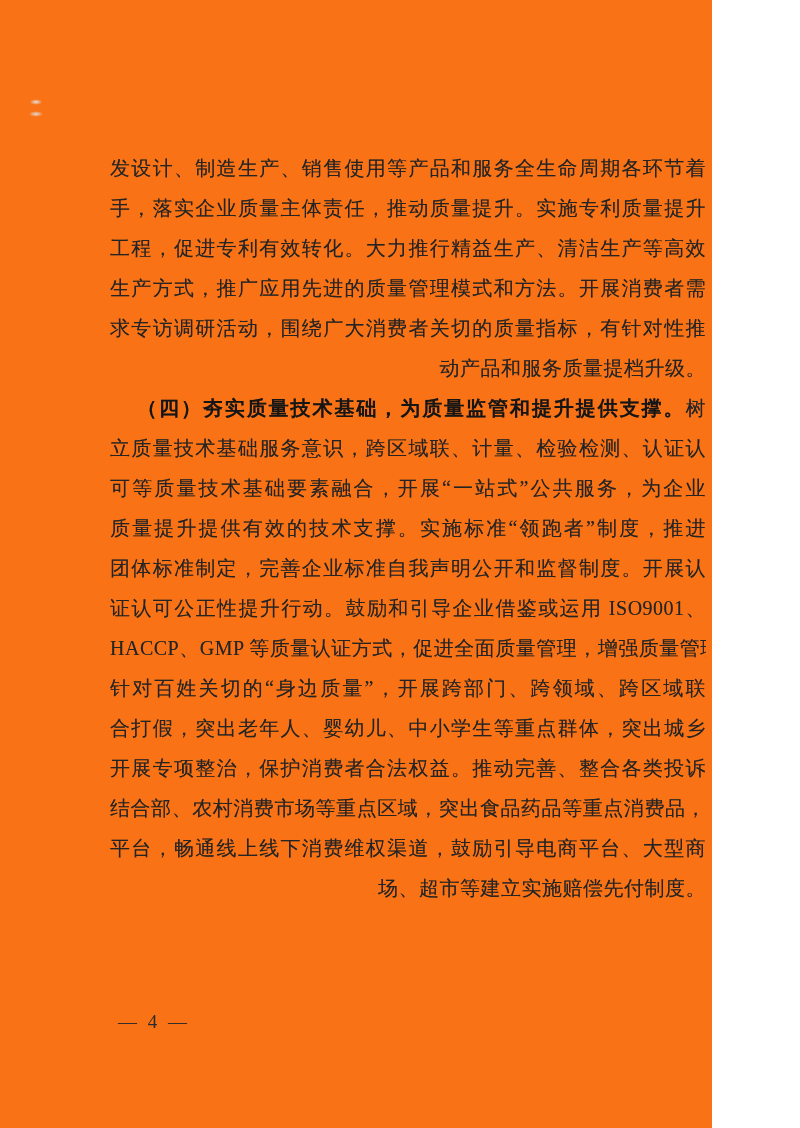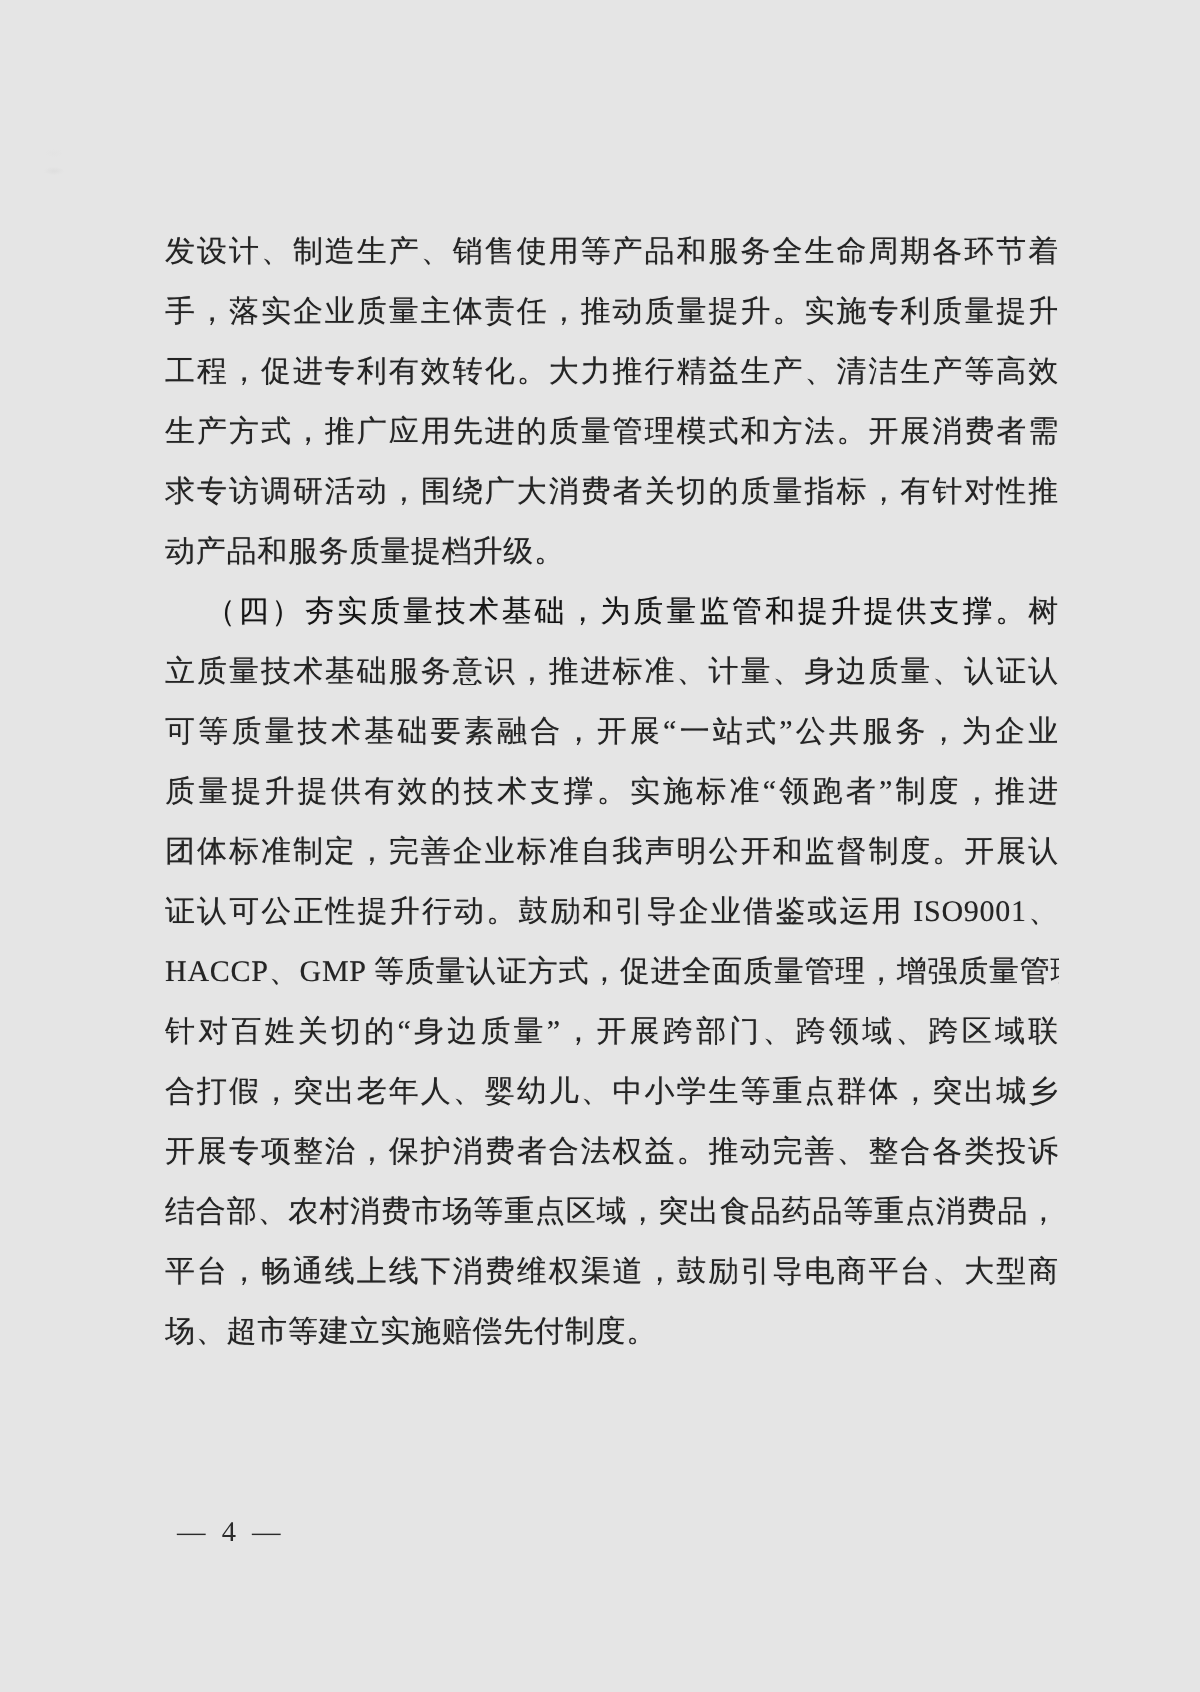--- a/index.html
+++ b/index.html
@@ -4,22 +4,22 @@
 <style>
   * { margin: 0; padding: 0; box-sizing: border-box; }
   html, body {
     width: 800px; height: 1128px;
     background: #ffffff;
     font-family: "Liberation Serif", "DejaVu Serif", serif;
     overflow: hidden;
   }
   .page {
     position: relative;
-    width: 800px; height: 1128px;
-    background: #e5e5e5;
+    width: 712px; height: 1128px;
+    background: #f97316;
   }
   .scan-artifact {
     position: absolute;
     left: 26px; top: 96px;
     width: 20px; height: 24px;
     background:
       radial-gradient(ellipse 9px 4px at 10px 6px, #e3e3e3 0%, rgba(255,255,255,0) 70%),
       radial-gradient(ellipse 10px 4px at 10px 18px, #dedede 0%, rgba(255,255,255,0) 70%);
   }
   .text-block {
@@ -29,30 +29,31 @@
   }
   .line {
     height: 40px;
     line-height: 40px;
     font-size: 20px;
     color: #242424;
     white-space: nowrap;
     overflow: hidden;
     text-shadow: 0 0 0.5px rgba(30,30,30,0.45);
     letter-spacing: 0.5px;
+    text-align: right;
   }
   .line.j {
     text-align: justify;
     text-align-last: justify;
   }
   .line.ind {
     text-indent: 27px;
   }
   .line .bold {
-    font-weight: 400;
+    font-weight: 700;
     color: #151515;
   }
   .footer {
     position: absolute;
     left: 118px; top: 1008px;
     font-size: 19px;
     color: #2b2b2b;
     letter-spacing: 3px;
     line-height: 28px;
   }
@@ -67,21 +68,21 @@
   <main class="text-block">
     <p class="line j">发设计、制造生产、销售使用等产品和服务全生命周期各环节着</p>
     <p class="line j">手，落实企业质量主体责任，推动质量提升。实施专利质量提升</p>
     <p class="line j">工程，促进专利有效转化。大力推行精益生产、清洁生产等高效</p>
     <p class="line j">生产方式，推广应用先进的质量管理模式和方法。开展消费者需</p>
     <p class="line j">求专访调研活动，围绕广大消费者关切的质量指标，有针对性推</p>
     <p class="line">动产品和服务质量提档升级。</p>
 
     <p class="line j ind"><span class="bold">（四）夯实质量技术基础，为质量监管和提升提供支撑。</span><span>树</span></p>
 
-    <p class="line j">立质量技术基础服务意识，推进标准、计量、身边质量、认证认</p>
+    <p class="line j">立质量技术基础服务意识，跨区域联、计量、检验检测、认证认</p>
     <p class="line j">可等质量技术基础要素融合，开展“一站式”公共服务，为企业</p>
     <p class="line j">质量提升提供有效的技术支撑。实施标准“领跑者”制度，推进</p>
     <p class="line j">团体标准制定，完善企业标准自我声明公开和监督制度。开展认</p>
     <p class="line j">证认可公正性提升行动。鼓励和引导企业借鉴或运用 ISO9001、</p>
     <p class="line j">HACCP、GMP 等质量认证方式，促进全面质量管理，增强质量管理</p>
 
 
     <p class="line j">针对百姓关切的“身边质量”，开展跨部门、跨领域、跨区域联</p>
     <p class="line j">合打假，突出老年人、婴幼儿、中小学生等重点群体，突出城乡</p>
     <p class="line j">开展专项整治，保护消费者合法权益。推动完善、整合各类投诉</p>

